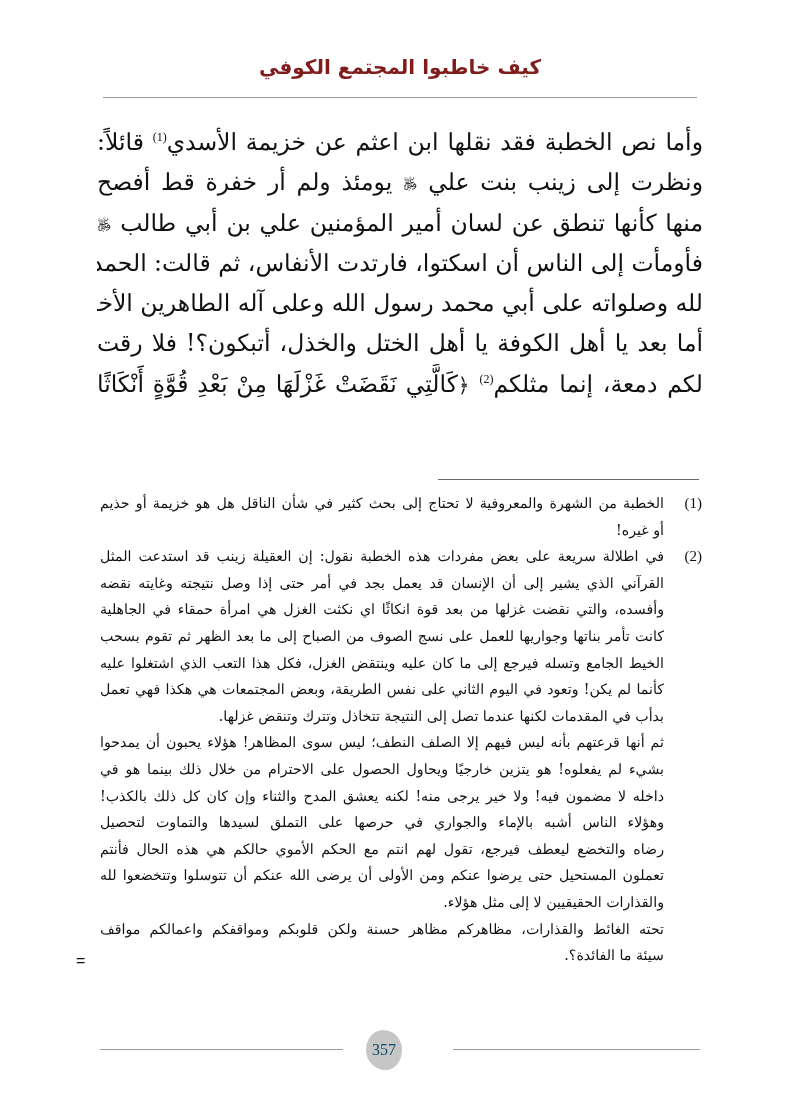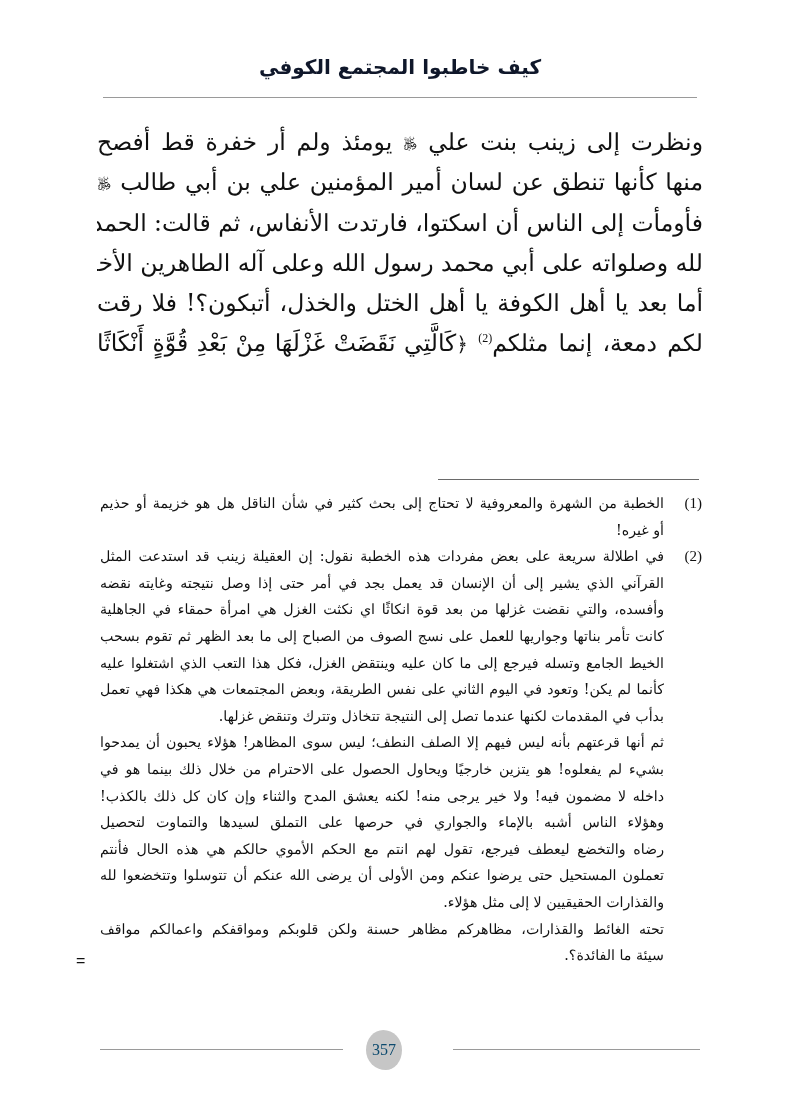--- a/index.html
+++ b/index.html
@@ -20,21 +20,21 @@
       top: 50px;
       left: 100px;
       width: 600px;
       text-align: center;
     }
     .page-header .title {
       font-family: "DejaVu Sans", sans-serif;
       font-weight: bold;
       font-size: 20px;
       line-height: 34px;
-      color: #0f172a;
+      color: #7f1d1d;
     }
     .header-rule {
       position: absolute;
       top: 97px;
       left: 103px;
       width: 594px;
       height: 0;
       border-top: 1.5px solid #9a9a9a;
     }
     .body-text {
@@ -62,21 +62,21 @@
       vertical-align: super;
       line-height: 0;
       font-family: "Liberation Serif", serif;
     }
     .honorific {
       font-size: 13px;
       vertical-align: 4px;
       color: #222;
     }
     .quran {
-      font-family: Liberation Serif, serif;
+      font-family: Liberation Sans, sans-serif;
     }
     .quran-bracket {
       font-size: 20px;
     }
     .footnote-rule {
       position: absolute;
       top: 479px;
       left: 438px;
       width: 261px;
       border-top: 1px solid #6a6a6a;
@@ -155,20 +155,21 @@
   </style>
 </head>
 <body>
 
 <div class="page-header">
   <span class="title">كيف خاطبوا المجتمع الكوفي</span>
 </div>
 <div class="header-rule"></div>
 
 <div class="body-text">
+  <span class="line"><span>وأما نص الخطبة فقد نقلها ابن اعثم عن خزيمة الأسدي</span><sup class="ref">(1)</sup><span> قائلاً:</span></span>
   <span class="line"><span>ونظرت إلى زينب بنت علي </span><span class="honorific">﷿</span><span> يومئذ ولم أر خفرة قط أفصح</span></span>
   <span class="line"><span>منها كأنها تنطق عن لسان أمير المؤمنين علي بن أبي طالب </span><span class="honorific">﷿</span></span>
   <span class="line">فأومأت إلى الناس أن اسكتوا، فارتدت الأنفاس، ثم قالت: الحمد</span>
   <span class="line">لله وصلواته على أبي محمد رسول الله وعلى آله الطاهرين الأخيار،</span>
   <span class="line">أما بعد يا أهل الكوفة يا أهل الختل والخذل، أتبكون؟! فلا رقت</span>
   <span class="line"><span>لكم دمعة، إنما مثلكم</span><sup class="ref">(2)</sup> <span class="quran-bracket">﴿</span><span class="quran">كَالَّتِي نَقَضَتْ غَزْلَهَا مِنْ بَعْدِ قُوَّةٍ أَنْكَاثًا</span></span>
 </div>
 
 <div class="footnote-rule"></div>
 

